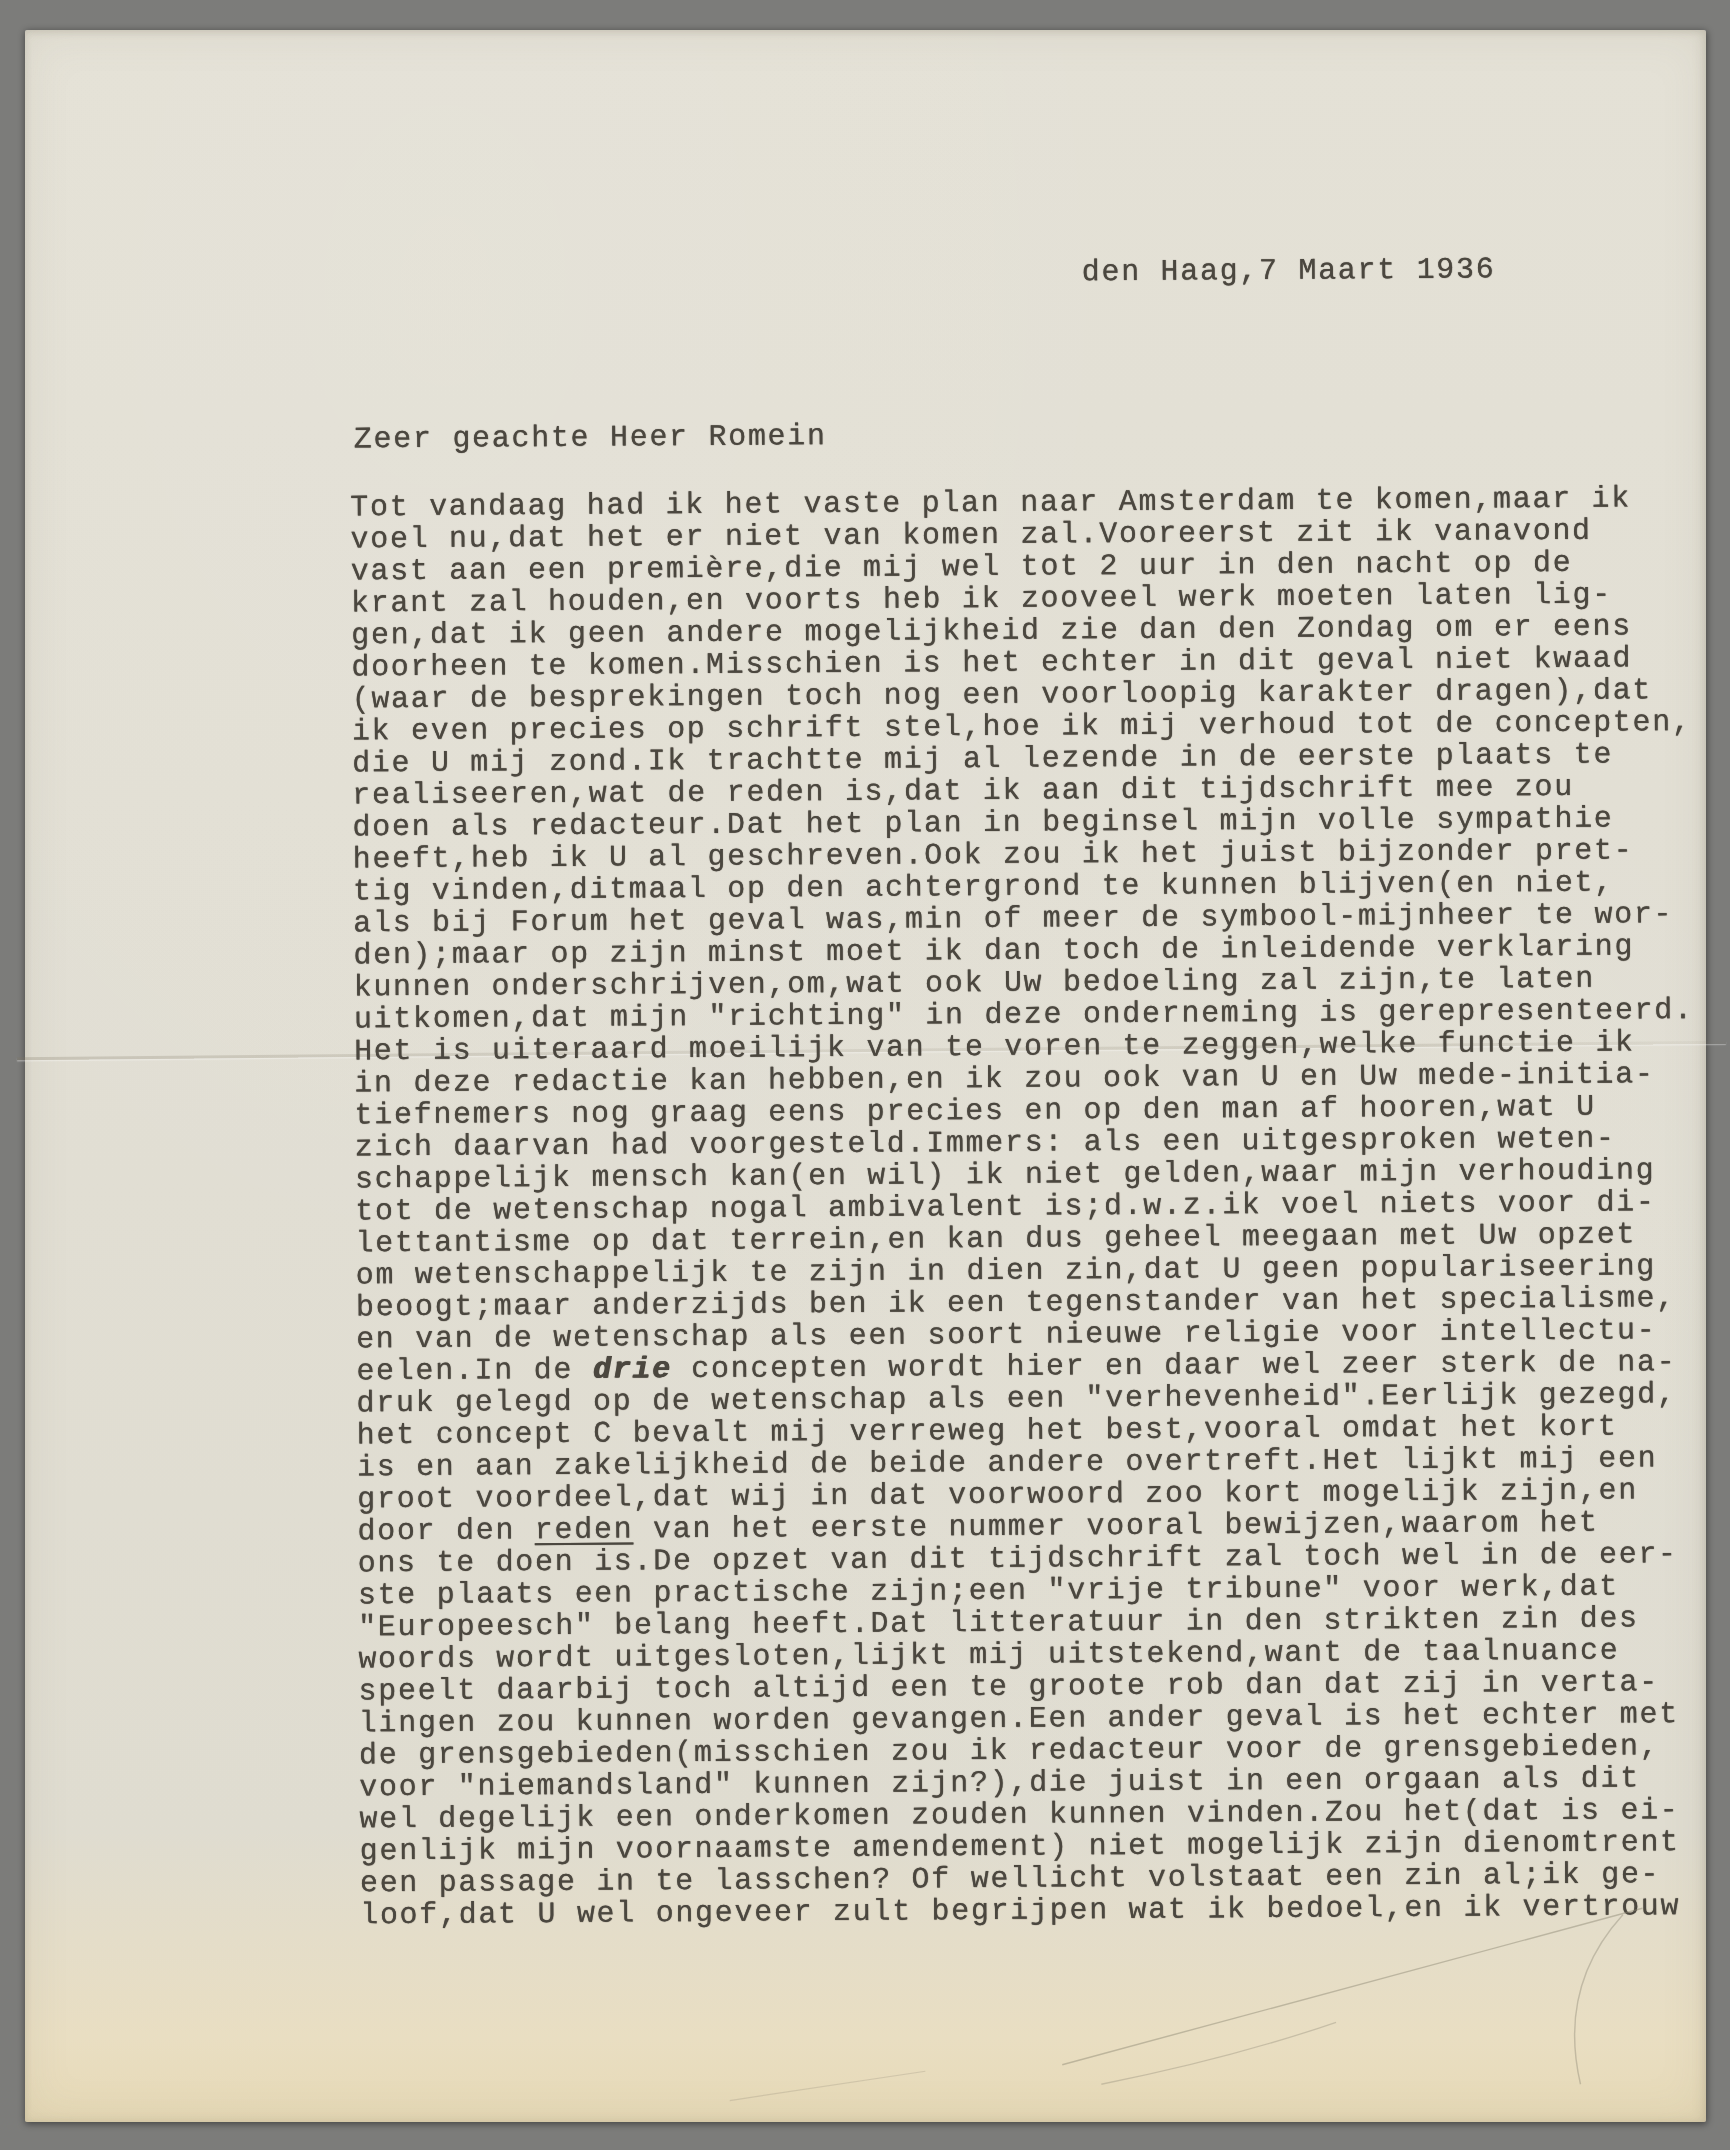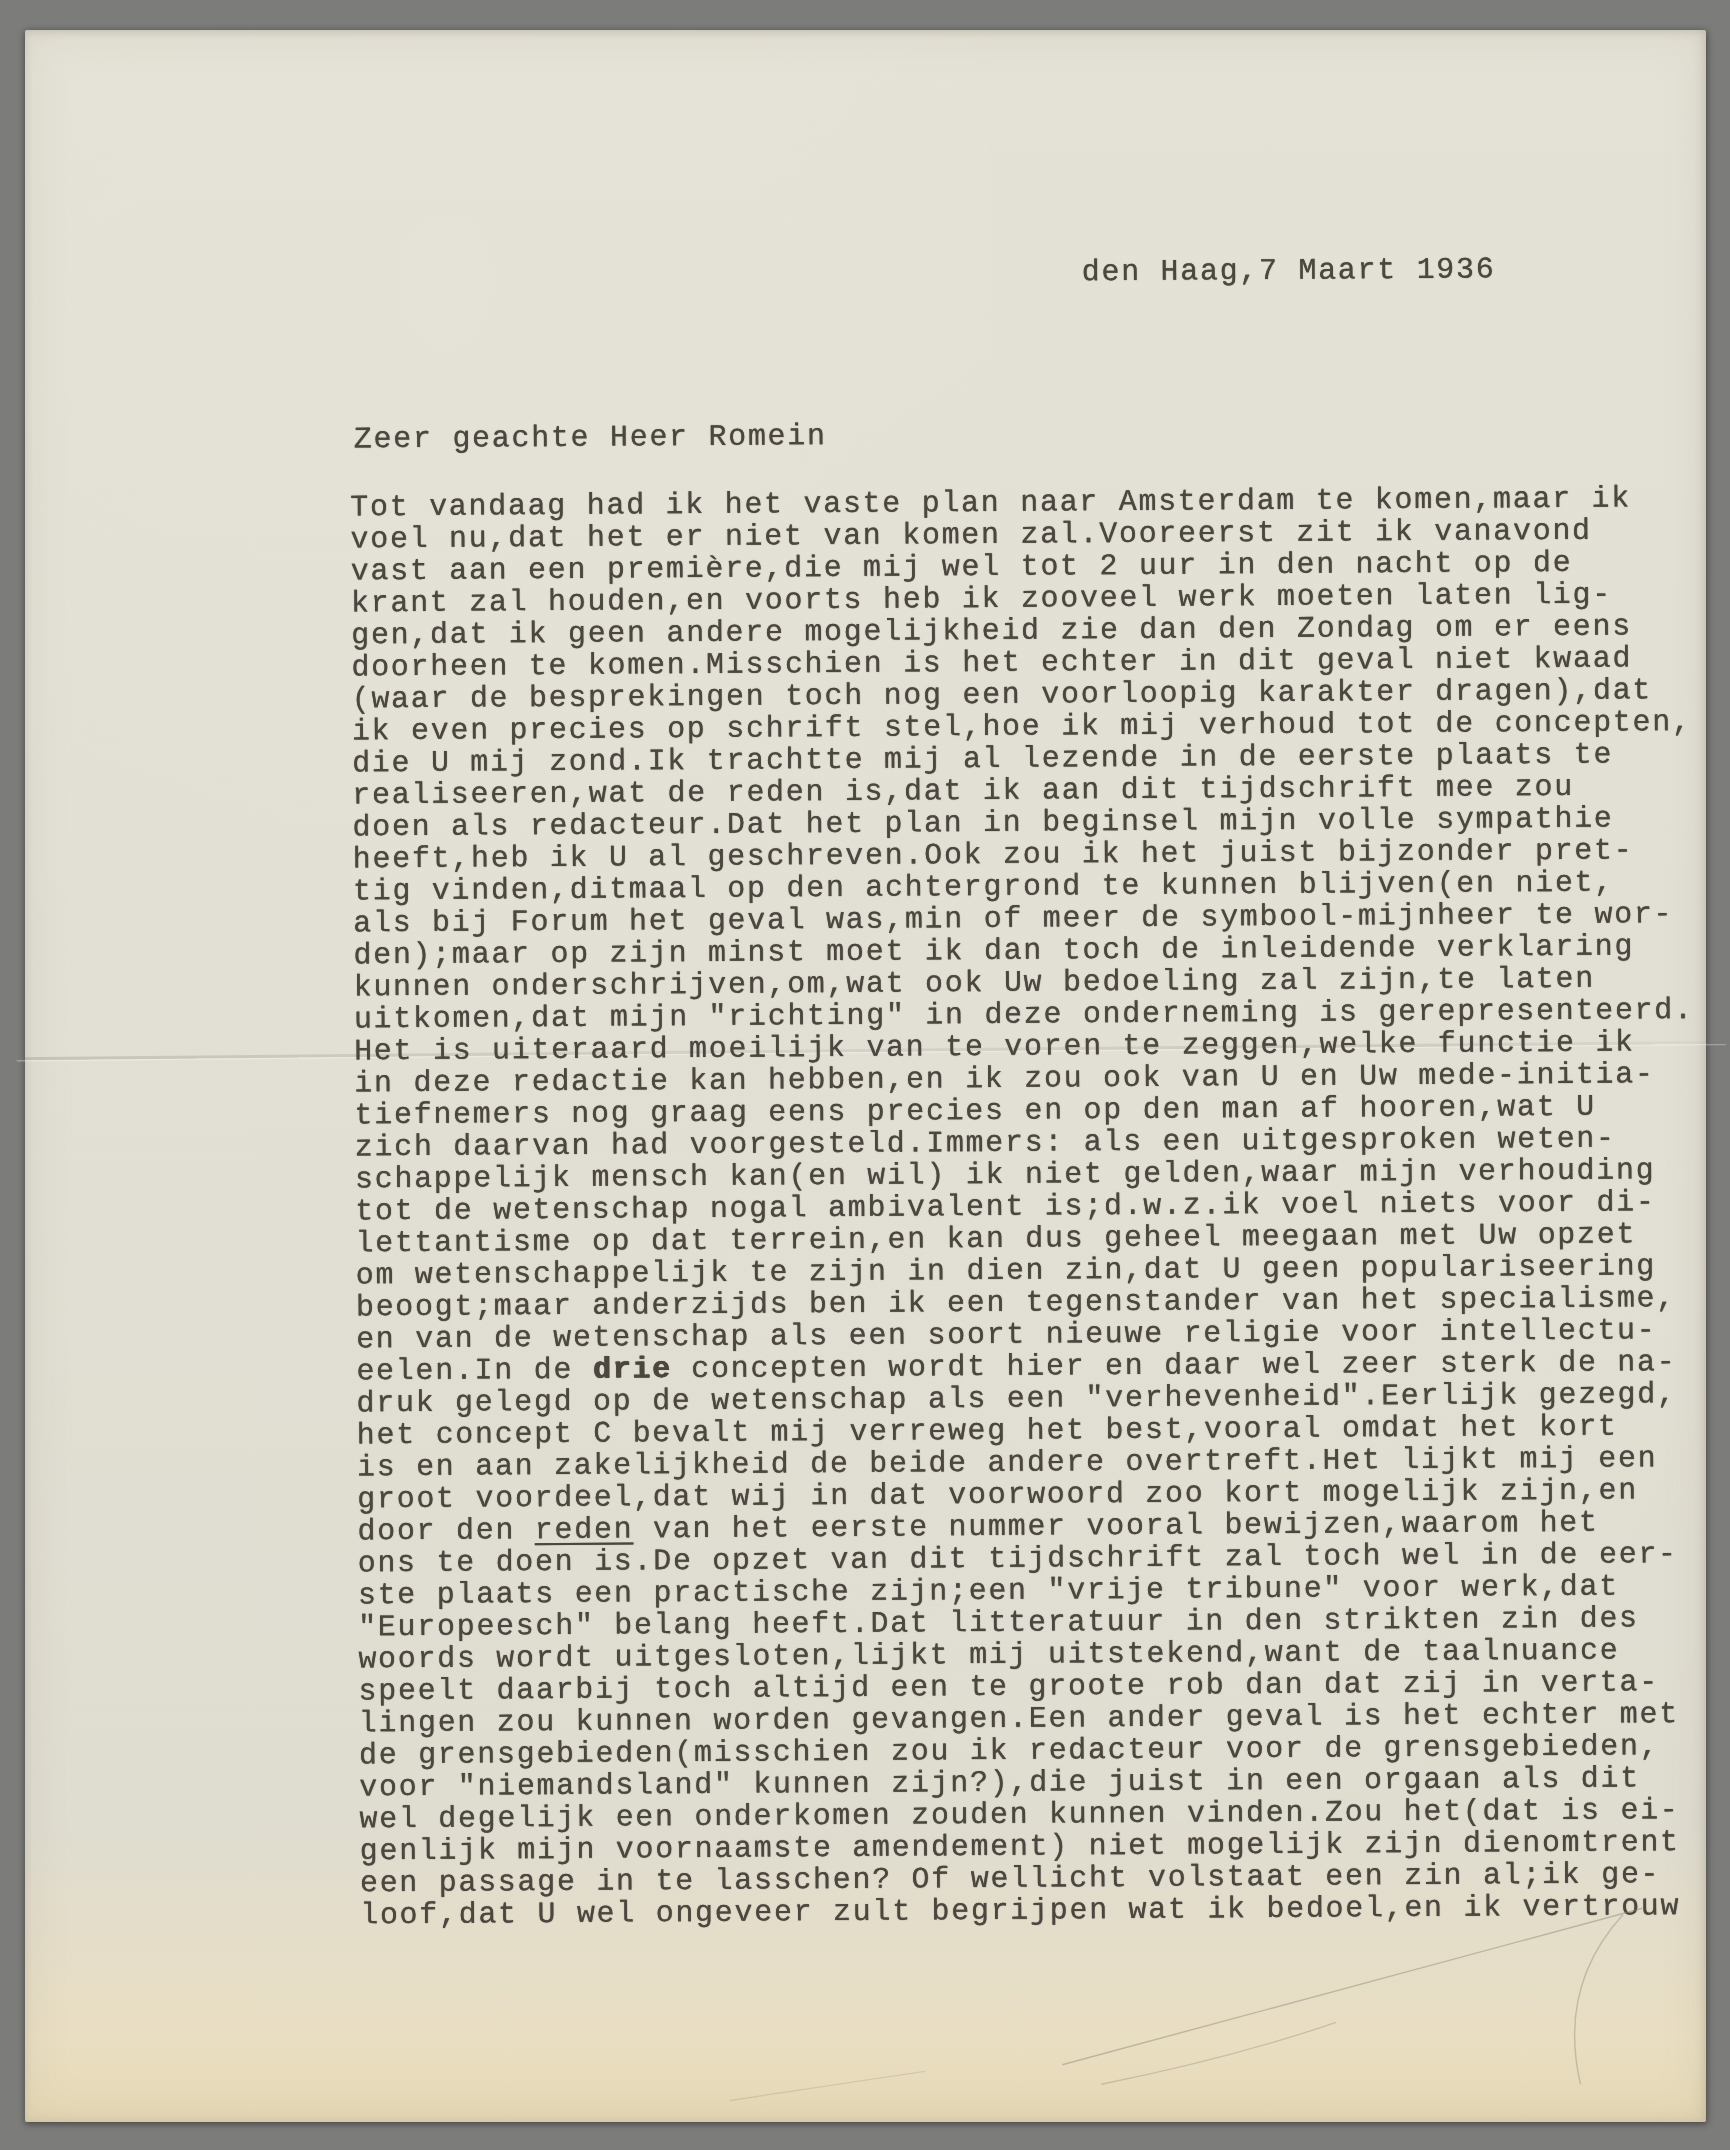--- a/index.html
+++ b/index.html
@@ -50,20 +50,21 @@
   }
   .line{white-space:pre;height:32px;}
   .underline{
     text-decoration:underline;
     text-decoration-thickness:2.3px;
     text-underline-offset:4.6px;
   }
   .overstrike{
     font-weight:bold;
     text-shadow:0.9px 0 0 currentColor, 0 0 0.9px rgba(75,70,62,.85);
+    font-style:italic;
   }
   .crease{
     position:absolute;left:-7.8px;top:1019px;
     width:1709px;height:3.3px;
     background:linear-gradient(90deg,
       rgba(125,117,98,.26) 0%,
       rgba(125,117,98,.12) 45%,
       rgba(125,117,98,.20) 80%,
       rgba(125,117,98,.05) 100%);
     box-shadow:0 1.3px 1.3px rgba(255,255,255,.35);

